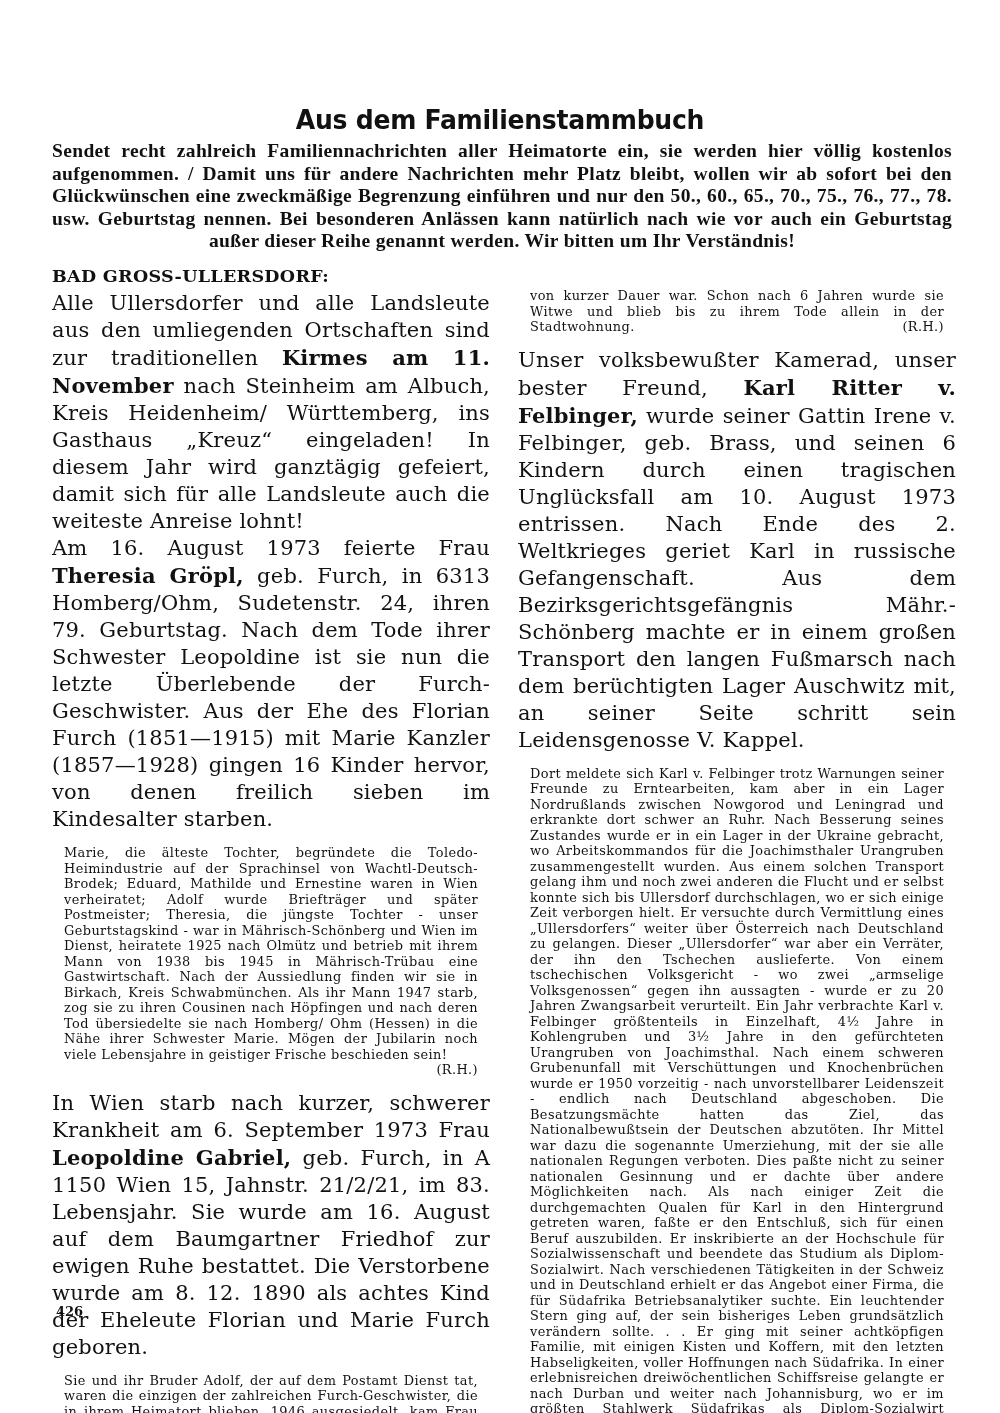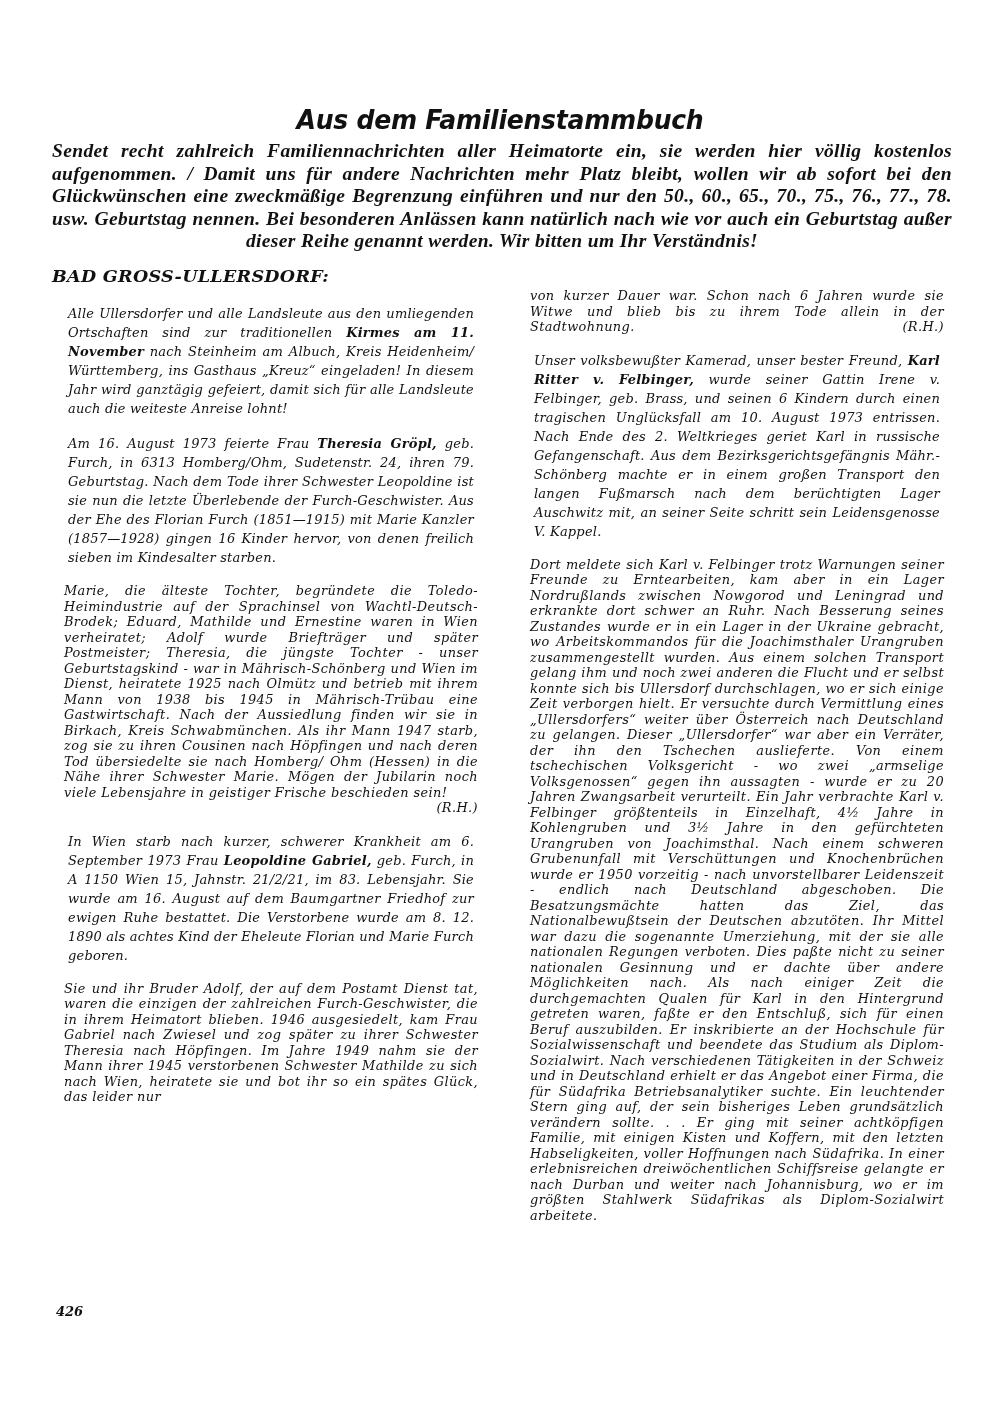--- a/index.html
+++ b/index.html
@@ -1,32 +1,32 @@
 <!DOCTYPE html>
 <html><head>
 <meta charset="utf-8">
 <style>
   html, body { margin: 0; padding: 0; background: #ffffff; }
   body { width: 1000px; height: 1413px; position: relative; overflow: hidden; color: #111; }
-  .page { position: absolute; left: 0; top: 0; width: 1000px; height: 1413px; font-style: italic; }
+  .page { position: absolute; left: 0; top: 0; width: 1000px; height: 1413px; }
   .title {
     position: absolute; left: 0; top: 104px; width: 1000px; text-align: center;
     font-family: "DejaVu Sans", sans-serif; font-weight: bold; font-size: 27px; letter-spacing: -0.3px;
     transform: scaleX(0.93);
   }
   .intro {
     position: absolute; left: 52px; top: 140px; width: 900px;
     font-family: "Liberation Serif", serif; font-weight: bold; font-size: 19.5px; line-height: 22.5px;
     text-align: justify; text-align-last: center; letter-spacing: 0.35px;
   }
   .col { position: absolute; top: 264px; width: 438px; font-family: "DejaVu Serif", serif; }
   .col.left { left: 52px; }
   .col.right { left: 518px; top: 276px; }
   .heading { font-family: "DejaVu Serif", serif; font-weight: bold; font-size: 17.5px; line-height: 24px; margin: 0 0 2px 0; letter-spacing: 0.3px; }
-  .big { font-size: 13px; line-height: 19px; text-align: justify; margin: 16px; letter-spacing: 0.2px; }
+  .big { font-size: 21px; line-height: 27px; text-align: justify; margin: 0; letter-spacing: 0.2px; }
   .small { font-size: 12.9px; line-height: 15.5px; text-align: justify; margin: 12px; letter-spacing: 0.4px; }
   .sig { float: right; }
   .clear::after { content: ""; display: block; clear: both; }
   b { font-weight: bold; }
   .pagenum {
     position: absolute; left: 56px; top: 1304px;
     font-family: "DejaVu Serif", serif; font-weight: bold; font-size: 13px;
   }
 </style>
 </head>

